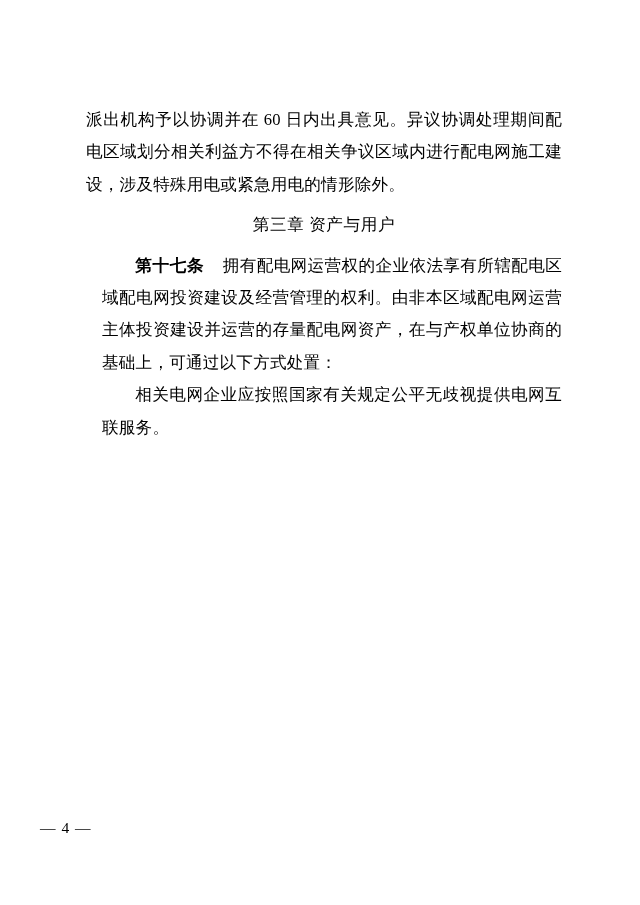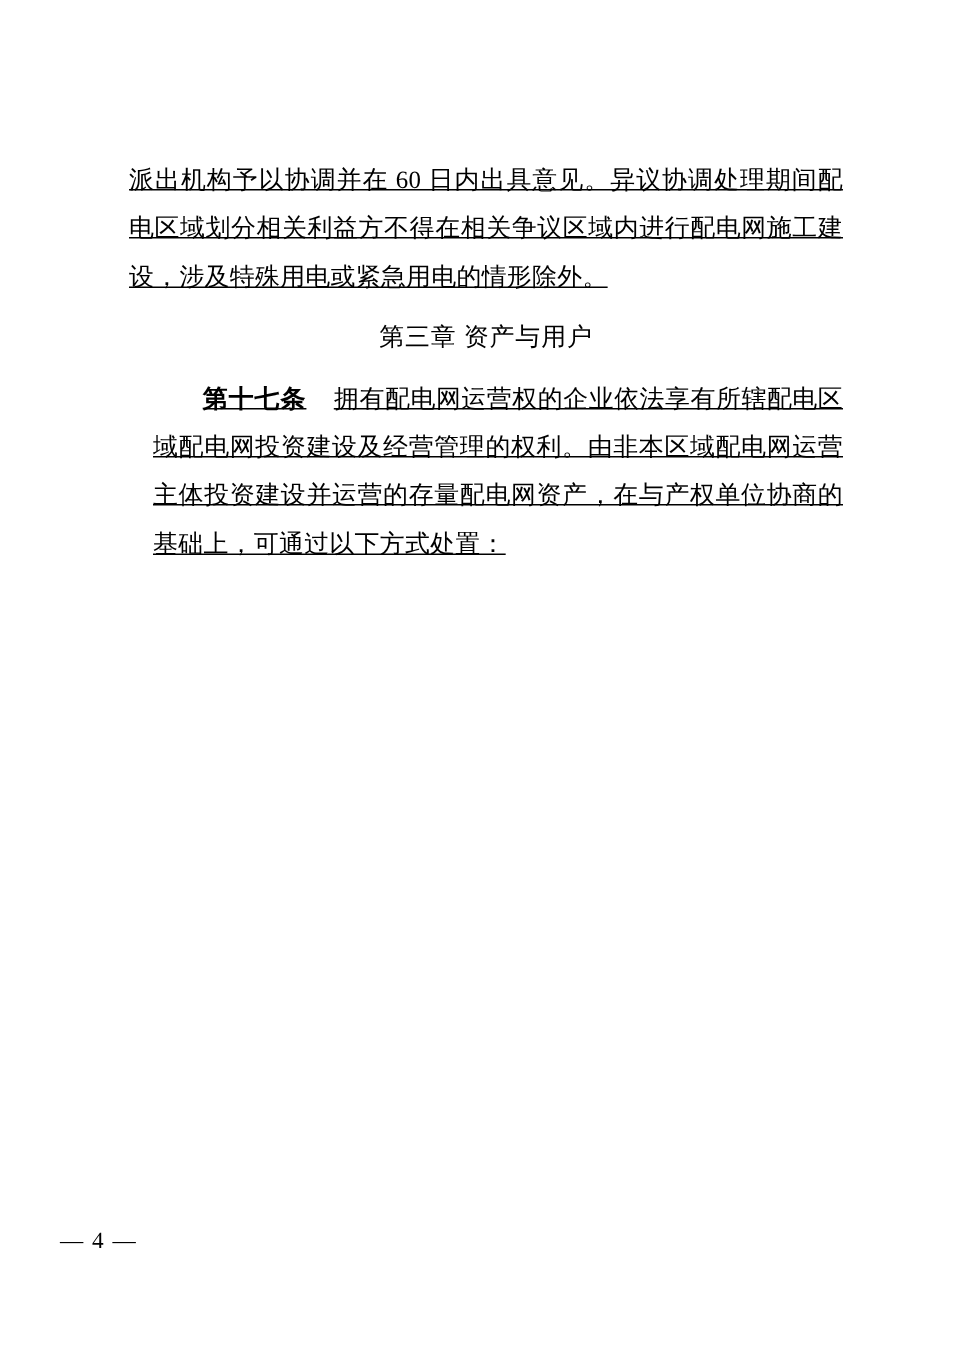--- a/index.html
+++ b/index.html
@@ -24,21 +24,20 @@
   .doc-body {
     font-size: 16.6px;
     line-height: 32.4px;
     text-align: justify;
     text-justify: inter-ideograph;
     letter-spacing: 0.2px;
   }
   .para {
     margin: 0;
     text-indent: 0;
-    text-decoration: underline;
   }
   .para.indent2 {
     text-indent: 2em;
     margin-left: 16px;
   }
   .center-heading {
     margin: 8px;
     text-align: center;
     letter-spacing: 0.6px;
   }
@@ -70,19 +69,20 @@
 
     <p class="center-heading">第三章  资产与用户</p>
 
     <p class="para indent2"><span class="art-label">第十七条</span><span class="art-gap"></span><span>拥有配电网运营权的企业依法享有所辖配电区域配电网投资建设及经营管理的权利。由非本区域配电网运营主体投资建设并运营的存量配电网资产，在与产权单位协商的基础上，可通过以下方式处置：</span></p>
 
 
 
 
 
 
+    <p class="para indent2">相关电网企业应按照国家有关规定公平无歧视提供电网互联服务。</p>
 
 
   </div>
 
   <div class="page-number">— 4 —</div>
 
 </div>
 
 </body></html>

